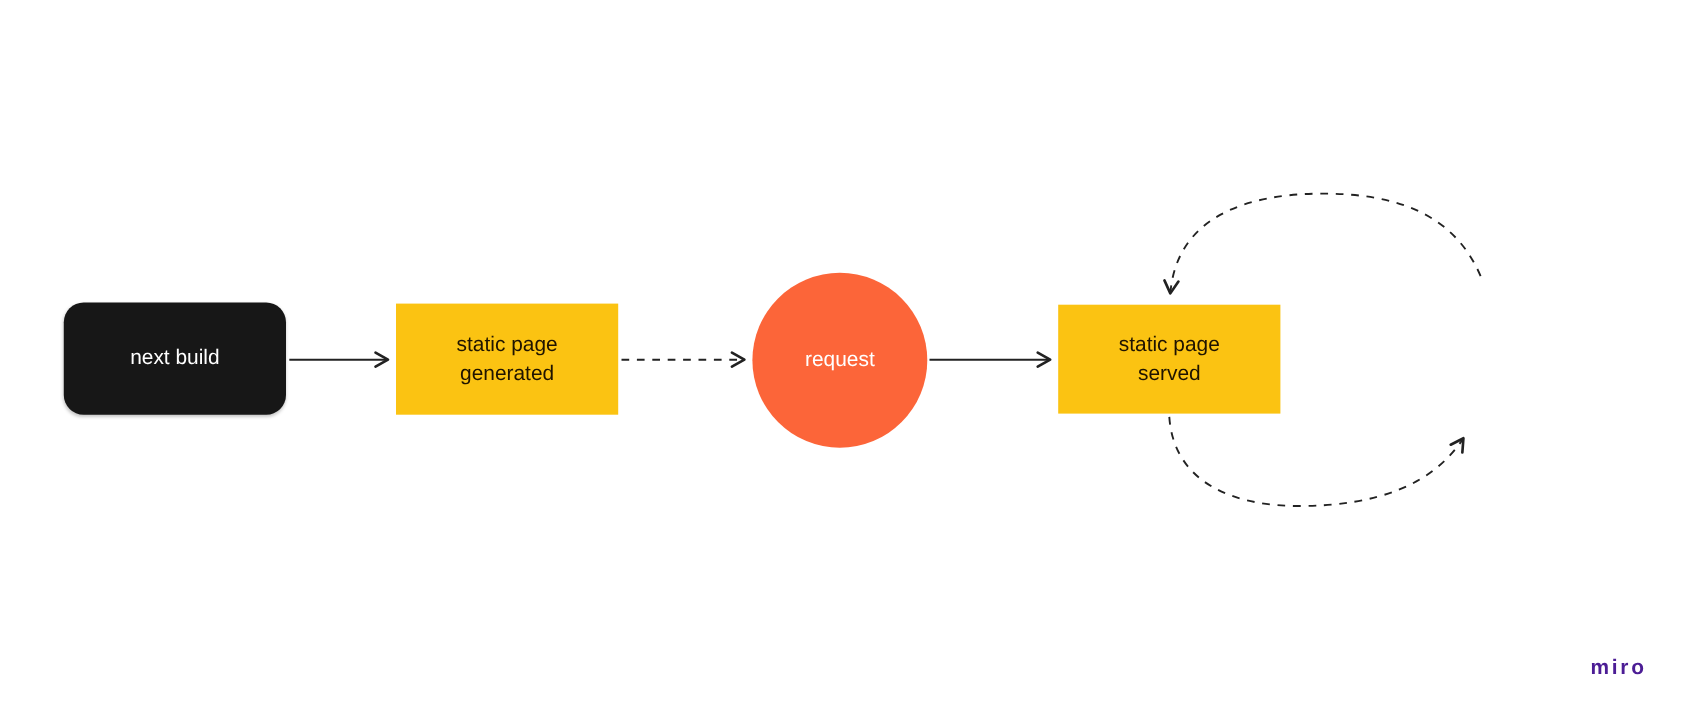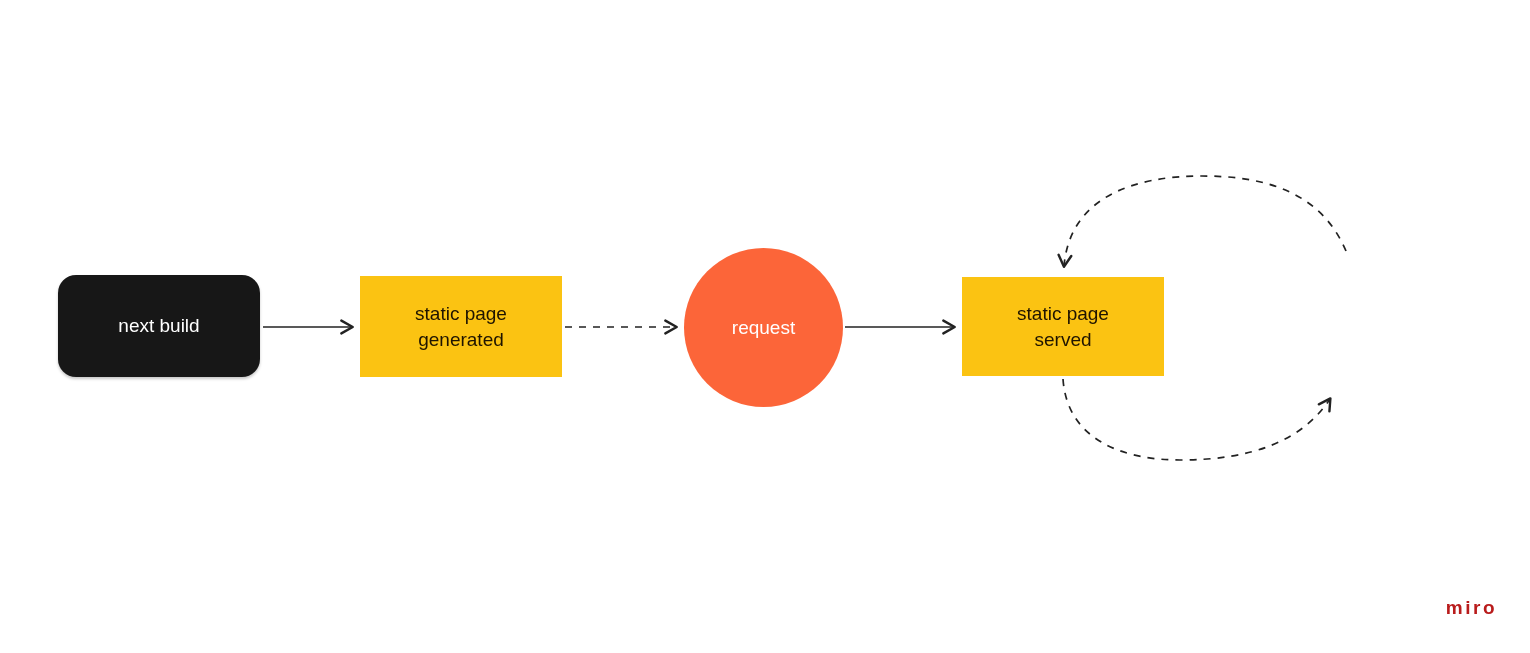--- a/index.html
+++ b/index.html
@@ -83,15 +83,15 @@
   <div class="node circle" style="left: 684px; top: 248px; width: 159px; height: 159px; background-color: rgb(252, 101, 57);">
     <span class="node-label" style="color: rgb(255, 255, 255);">request</span>
   </div>
 
   <div class="node rectangle" style="left: 962px; top: 277px; width: 202px; height: 99px; background-color: rgb(251, 195, 18);">
     <span class="node-label" style="color: rgb(31, 20, 0);">static page
 served</span>
   </div>
 
 
-  <div class="watermark" style="color: #b91c1c;">miro</div>
+  <div class="watermark" style="color: #4c1d95;">miro</div>
 
 </div>
 
 </body></html>

